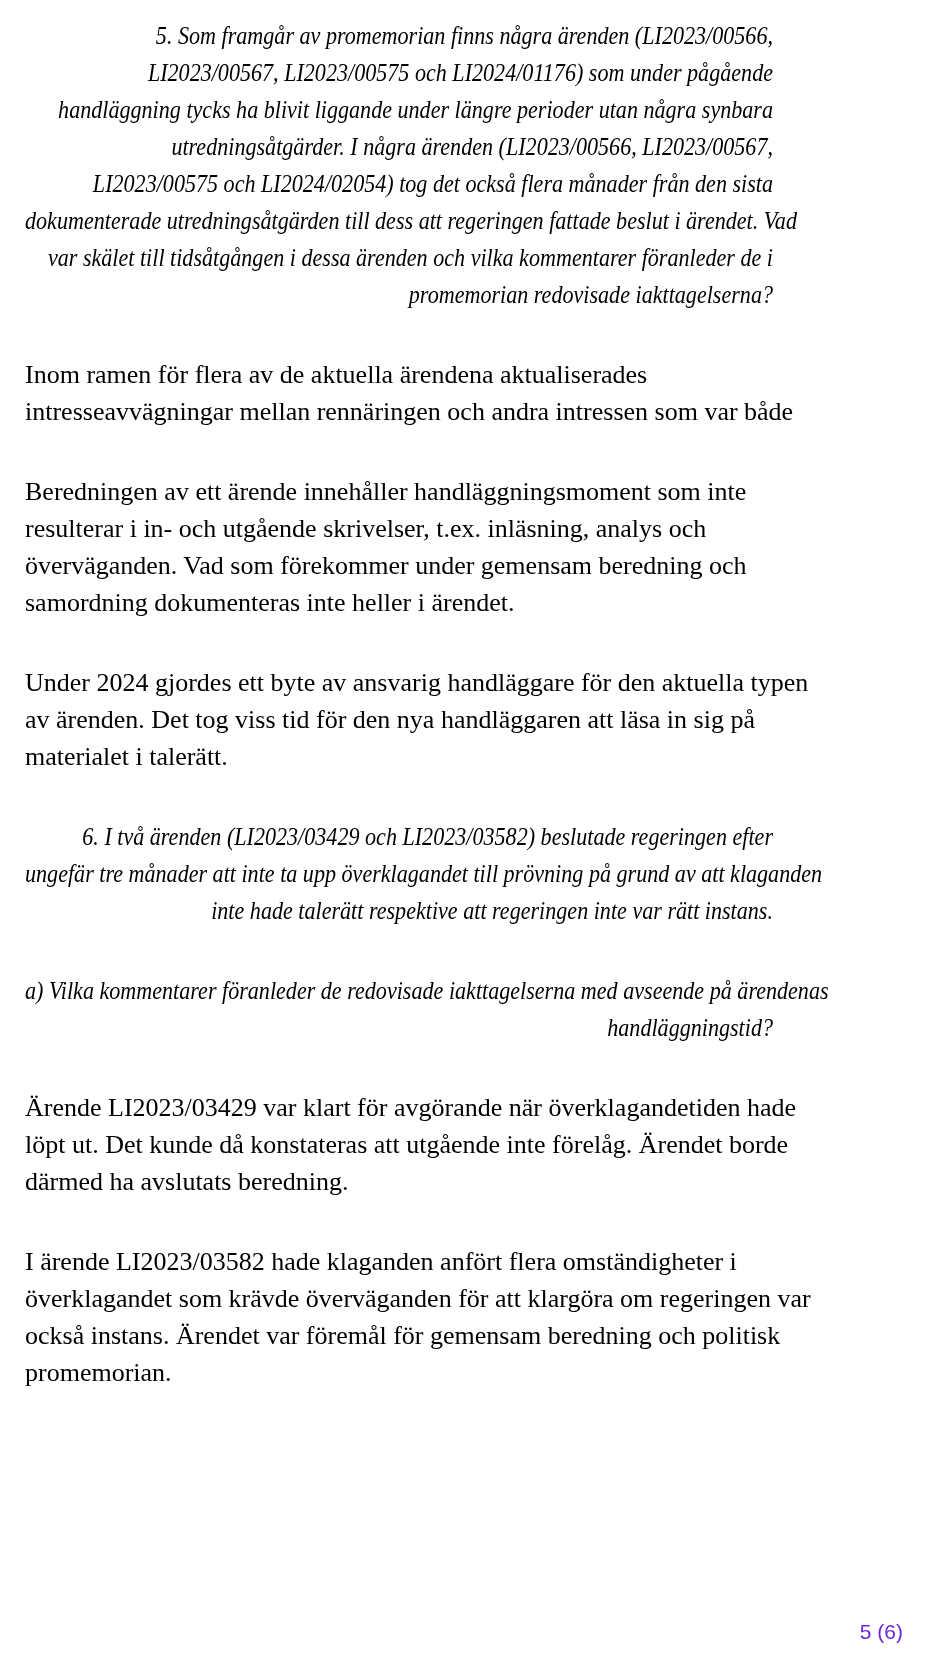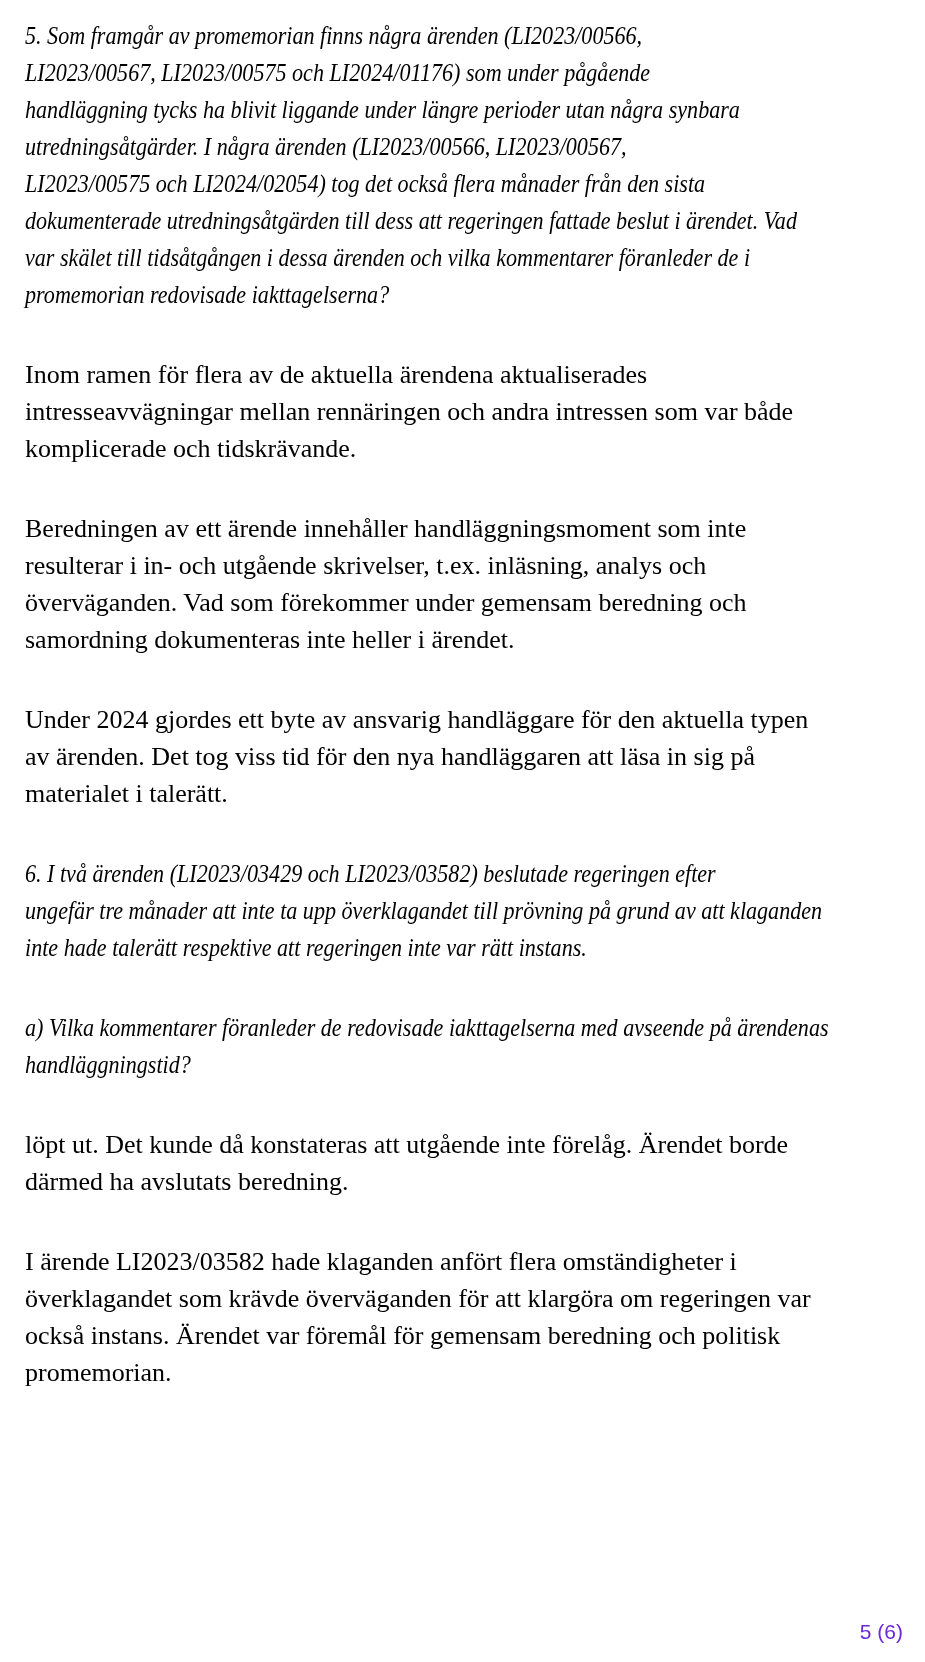--- a/index.html
+++ b/index.html
@@ -22,20 +22,21 @@
     top: 17px;
     right: 20px;
   }
   .para {
     font-size: 26px;
     line-height: 37px;
     margin: 0 0 43px 0;
   }
   .para.italic {
     font-style: italic;
+    text-align: right;
   }
   .line {
     white-space: nowrap;
   }
   .para.italic .line {
     transform: scaleX(0.85);
     transform-origin: 0 50%;
   }
   .footer {
     position: absolute;
@@ -57,21 +58,20 @@
         <div class="line">handläggning tycks ha blivit liggande under längre perioder utan några synbara</div>
         <div class="line">utredningsåtgärder. I några ärenden (LI2023/00566, LI2023/00567,</div>
         <div class="line">LI2023/00575 och LI2024/02054) tog det också flera månader från den sista</div>
         <div class="line">dokumenterade utredningsåtgärden till dess att regeringen fattade beslut i ärendet. Vad</div>
         <div class="line">var skälet till tidsåtgången i dessa ärenden och vilka kommentarer föranleder de i</div>
         <div class="line">promemorian redovisade iakttagelserna?</div>
       </div>
       <div class="para regular">
         <div class="line">Inom ramen för flera av de aktuella ärendena aktualiserades</div>
         <div class="line">intresseavvägningar mellan rennäringen och andra intressen som var både</div>
-        <div class="line">komplicerade och tidskrävande.</div>
       </div>
       <div class="para regular">
         <div class="line">Beredningen av ett ärende innehåller handläggningsmoment som inte</div>
         <div class="line">resulterar i in- och utgående skrivelser, t.ex. inläsning, analys och</div>
         <div class="line">överväganden. Vad som förekommer under gemensam beredning och</div>
         <div class="line">samordning dokumenteras inte heller i ärendet.</div>
       </div>
       <div class="para regular">
         <div class="line">Under 2024 gjordes ett byte av ansvarig handläggare för den aktuella typen</div>
         <div class="line">av ärenden. Det tog viss tid för den nya handläggaren att läsa in sig på</div>
@@ -80,20 +80,21 @@
       <div class="para italic">
         <div class="line">6. I två ärenden (LI2023/03429 och LI2023/03582) beslutade regeringen efter</div>
         <div class="line">ungefär tre månader att inte ta upp överklagandet till prövning på grund av att klaganden</div>
         <div class="line">inte hade talerätt respektive att regeringen inte var rätt instans.</div>
       </div>
       <div class="para italic">
         <div class="line">a) Vilka kommentarer föranleder de redovisade iakttagelserna med avseende på ärendenas</div>
         <div class="line">handläggningstid?</div>
       </div>
       <div class="para regular">
+        <div class="line">Ärende LI2023/03429 var klart för avgörande när överklagandetiden hade</div>
         <div class="line">löpt ut. Det kunde då konstateras att utgående inte förelåg. Ärendet borde</div>
         <div class="line">därmed ha avslutats beredning.</div>
       </div>
       <div class="para regular">
         <div class="line">I ärende LI2023/03582 hade klaganden anfört flera omständigheter i</div>
         <div class="line">överklagandet som krävde överväganden för att klargöra om regeringen var</div>
         <div class="line">också instans. Ärendet var föremål för gemensam beredning och politisk</div>
         <div class="line">promemorian.</div>
       </div>
     </main>

